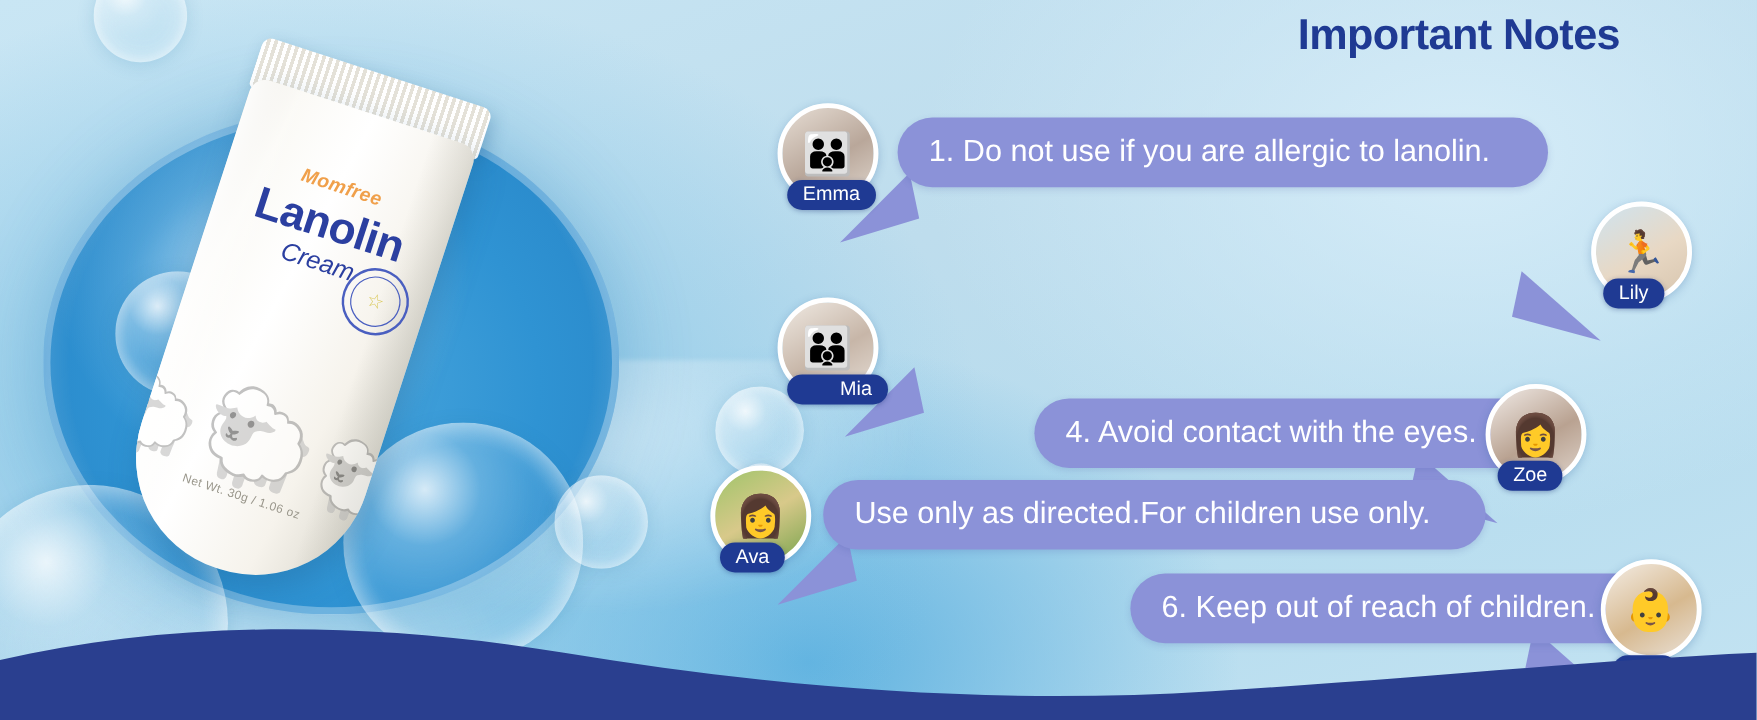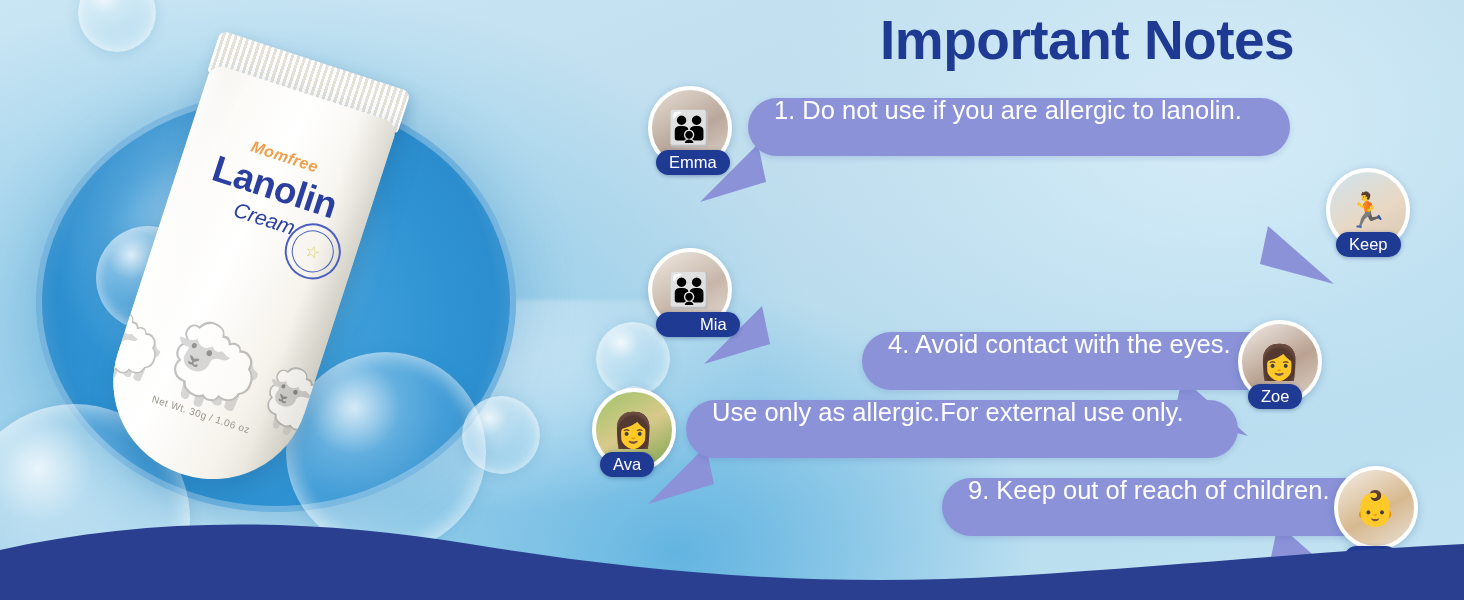--- a/index.html
+++ b/index.html
@@ -116,30 +116,30 @@
   .netwt{
     position:absolute;left:0;right:0;top:332px;text-align:center;
     font-size:10px;color:#9a978c;letter-spacing:.4px;
   }
 
   
   .wave{position:absolute;left:0;bottom:0;width:1464px;height:90px;}
 
   
   .title{
-    position:absolute;left:880px;top:8px;width:470px;text-align:left;
-    font-size:55px;font-weight:bold;color:#1f3a93;letter-spacing:-.5px;
+    position:absolute;left:880px;top:8px;width:470px;text-align:right;
+    font-size:36px;font-weight:bold;color:#1f3a93;letter-spacing:-.5px;
     white-space:nowrap;
   }
 
   .note{position:absolute;height:84px;}
   .bubble{
     position:absolute;top:12px;height:58px;border-radius:29px;
     background:#8b92d8;
-    display:flex;
+    display:flex;align-items:center;
     box-shadow:0 2px 6px rgba(60,80,160,.18);
   }
   .bubble span{
     color:#ffffff;font-size:25.5px;white-space:nowrap;line-height:1;
   }
   .tail{position:absolute;width:90px;height:62px;}
   .avatar{
     position:absolute;top:0;width:84px;height:84px;border-radius:50%;
     border:4px solid #ffffff;box-sizing:border-box;overflow:hidden;
     box-shadow:0 2px 8px rgba(40,90,150,.28);
@@ -215,21 +215,21 @@
   </div>
 
   <div class="note" style="left:840px;top:168px;width:590px;">
     <svg class="tail" style="left:404px;top:56px;" viewBox="0 0 90 62">
       <polygon points="90,60 24,2 16,40" fill="#8b92d8"></polygon>
     </svg>
     <div class="avatar" style="left:486px;background:linear-gradient(150deg,#cfe3ef,#e8d8c4 55%,#d7c5ae);">
       <div class="ph">🏃</div>
     </div>
     <div class="namebadge" style="left:496px;top:64px;">
-      <span>Keep</span>
+      <span>Lily</span>
     </div>
   </div>
 
   <div class="note" style="left:648px;top:248px;width:600px;">
     <svg class="tail" style="left:56px;top:56px;" viewBox="0 0 90 62">
       <polygon points="0,60 58,2 66,40" fill="#8b92d8"></polygon>
     </svg>
     <div class="avatar" style="left:0;background:linear-gradient(150deg,#efe9e2,#c7b6a8 55%,#e4dcd4);">
       <div class="ph">👪</div>
     </div>
@@ -251,36 +251,36 @@
     <div class="namebadge" style="left:386px;top:64px;">
       <span>Zoe</span>
     </div>
   </div>
 
   <div class="note" style="left:592px;top:388px;width:620px;">
     <svg class="tail" style="left:56px;top:56px;" viewBox="0 0 90 62">
       <polygon points="0,60 58,2 66,40" fill="#8b92d8"></polygon>
     </svg>
     <div class="bubble" style="left:94px;width:500px;padding:0 26px;">
-      <span>Use only as allergic.For external use only.</span>
+      <span>Use only as directed.For children use only.</span>
     </div>
     <div class="avatar" style="left:0;background:linear-gradient(150deg,#9fc46a,#d8c98a 50%,#7aa44e);">
       <div class="ph">👩</div>
     </div>
     <div class="namebadge" style="left:8px;top:64px;">
       <span>Ava</span>
     </div>
   </div>
 
   <div class="note" style="left:942px;top:466px;width:480px;">
     <svg class="tail" style="left:312px;top:56px;" viewBox="0 0 90 62">
       <polygon points="90,60 24,2 16,40" fill="#8b92d8"></polygon>
     </svg>
     <div class="bubble" style="left:0;width:386px;padding:0 26px;">
-      <span>9. Keep out of reach of children.</span>
+      <span>6. Keep out of reach of children.</span>
     </div>
     <div class="avatar" style="left:392px;background:linear-gradient(150deg,#f3ece4,#d7b98f 55%,#e9e0d6);">
       <div class="ph">👶</div>
     </div>
     <div class="namebadge" style="left:402px;top:80px;">
       <span>Ella</span>
     </div>
   </div>
 
   <svg class="wave" viewBox="0 0 1464 90" preserveAspectRatio="none">

